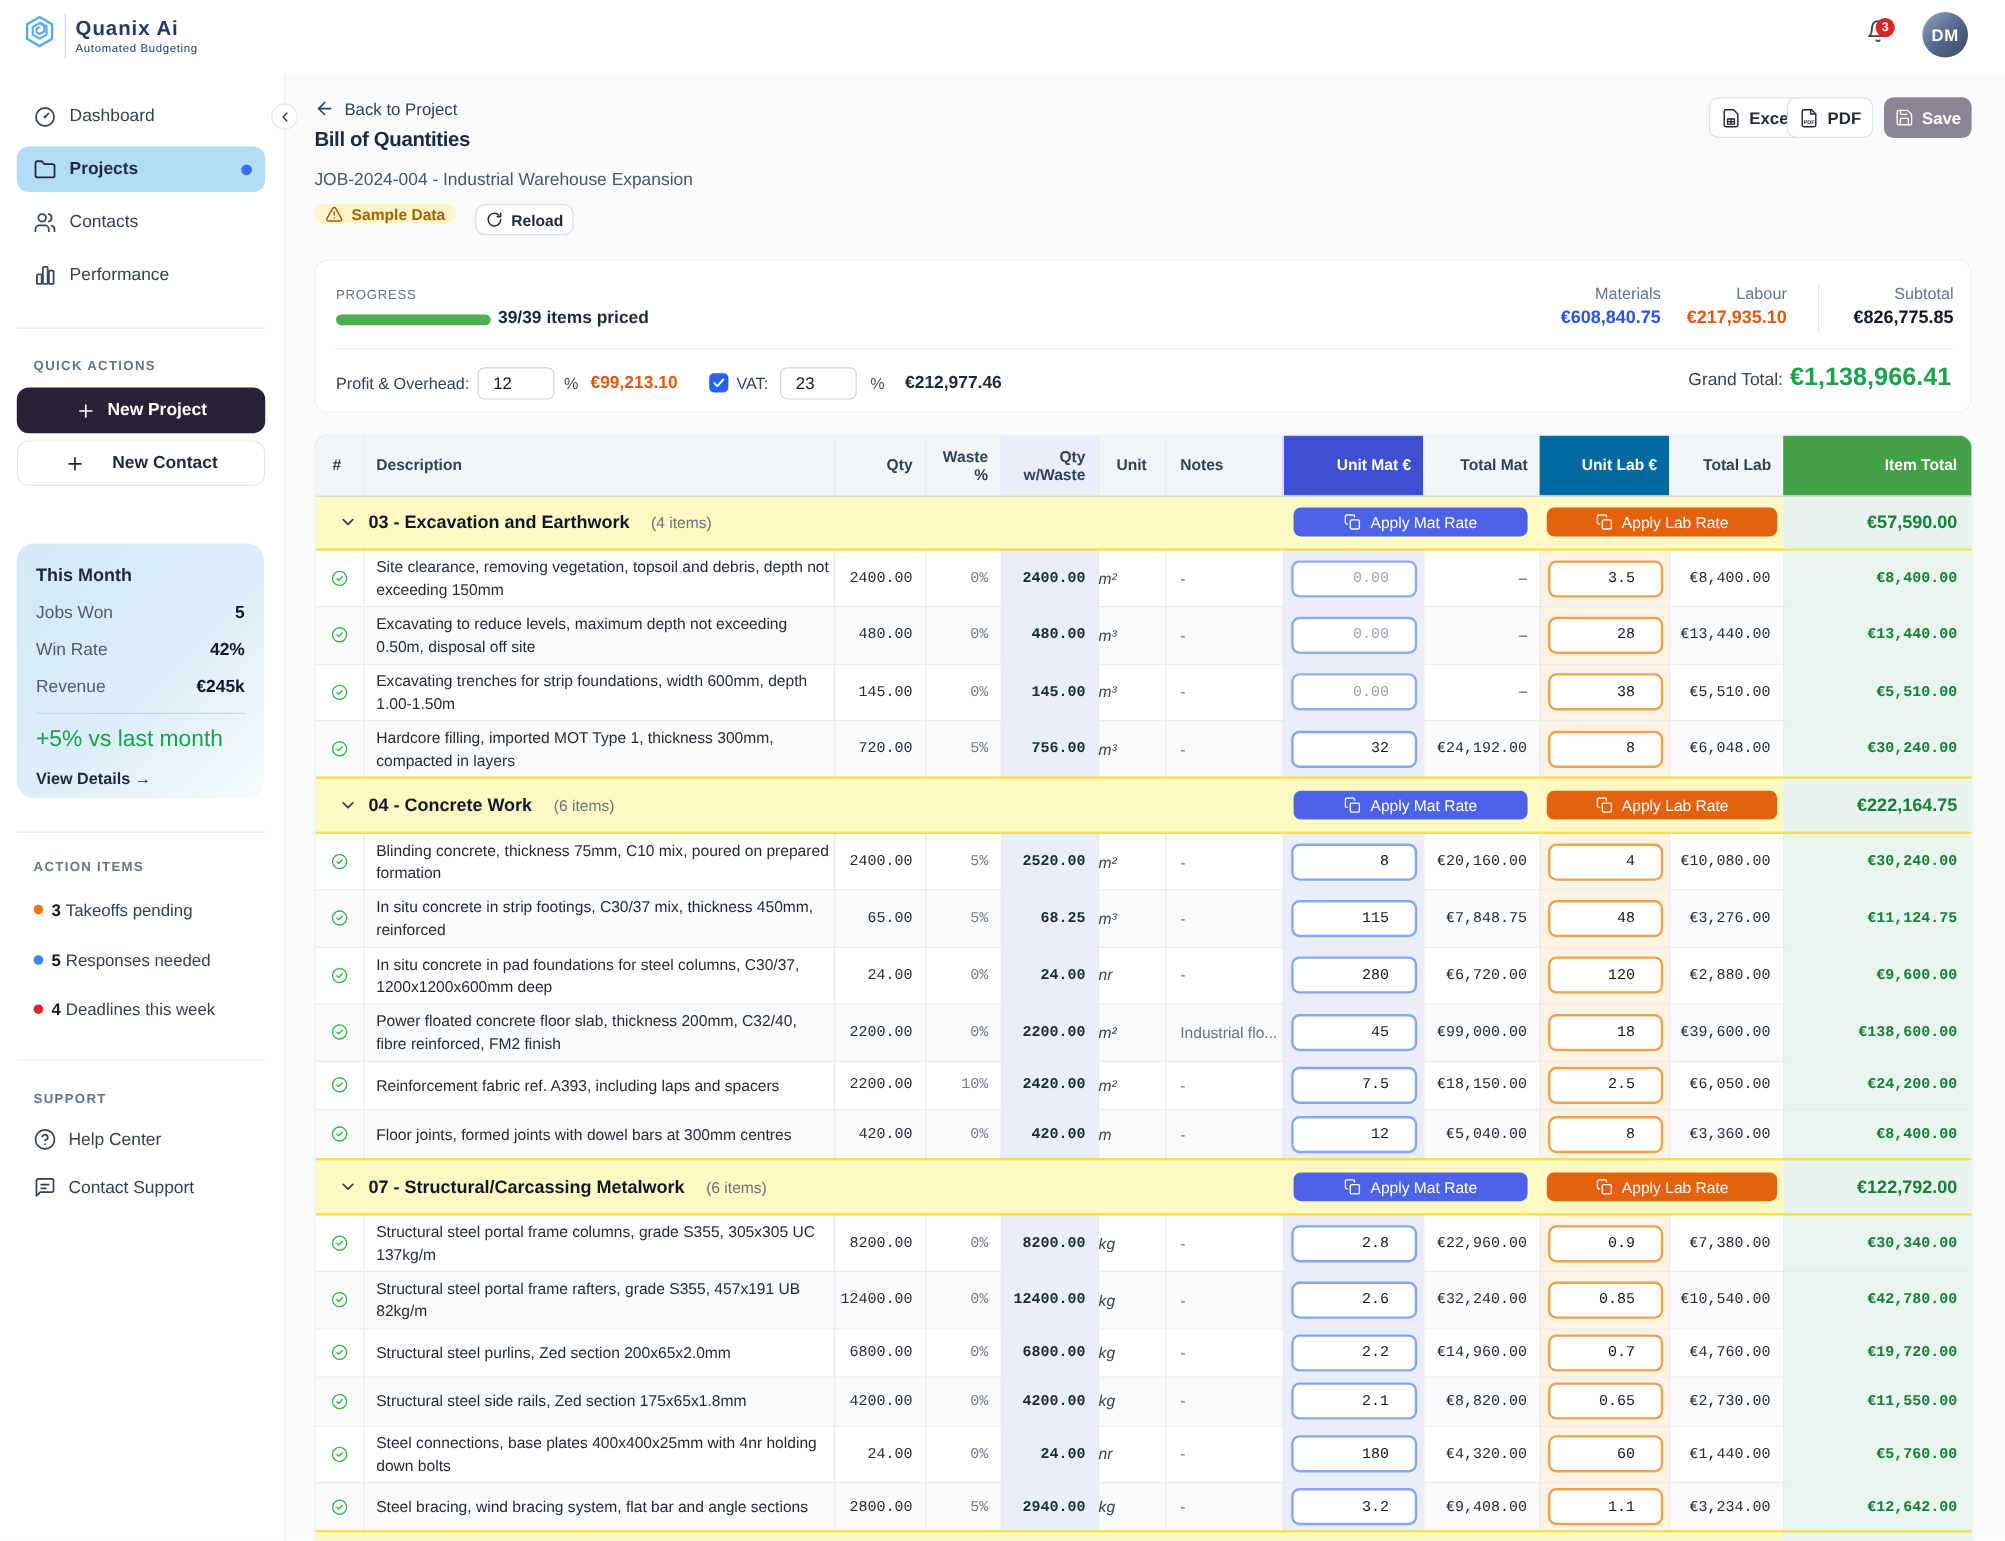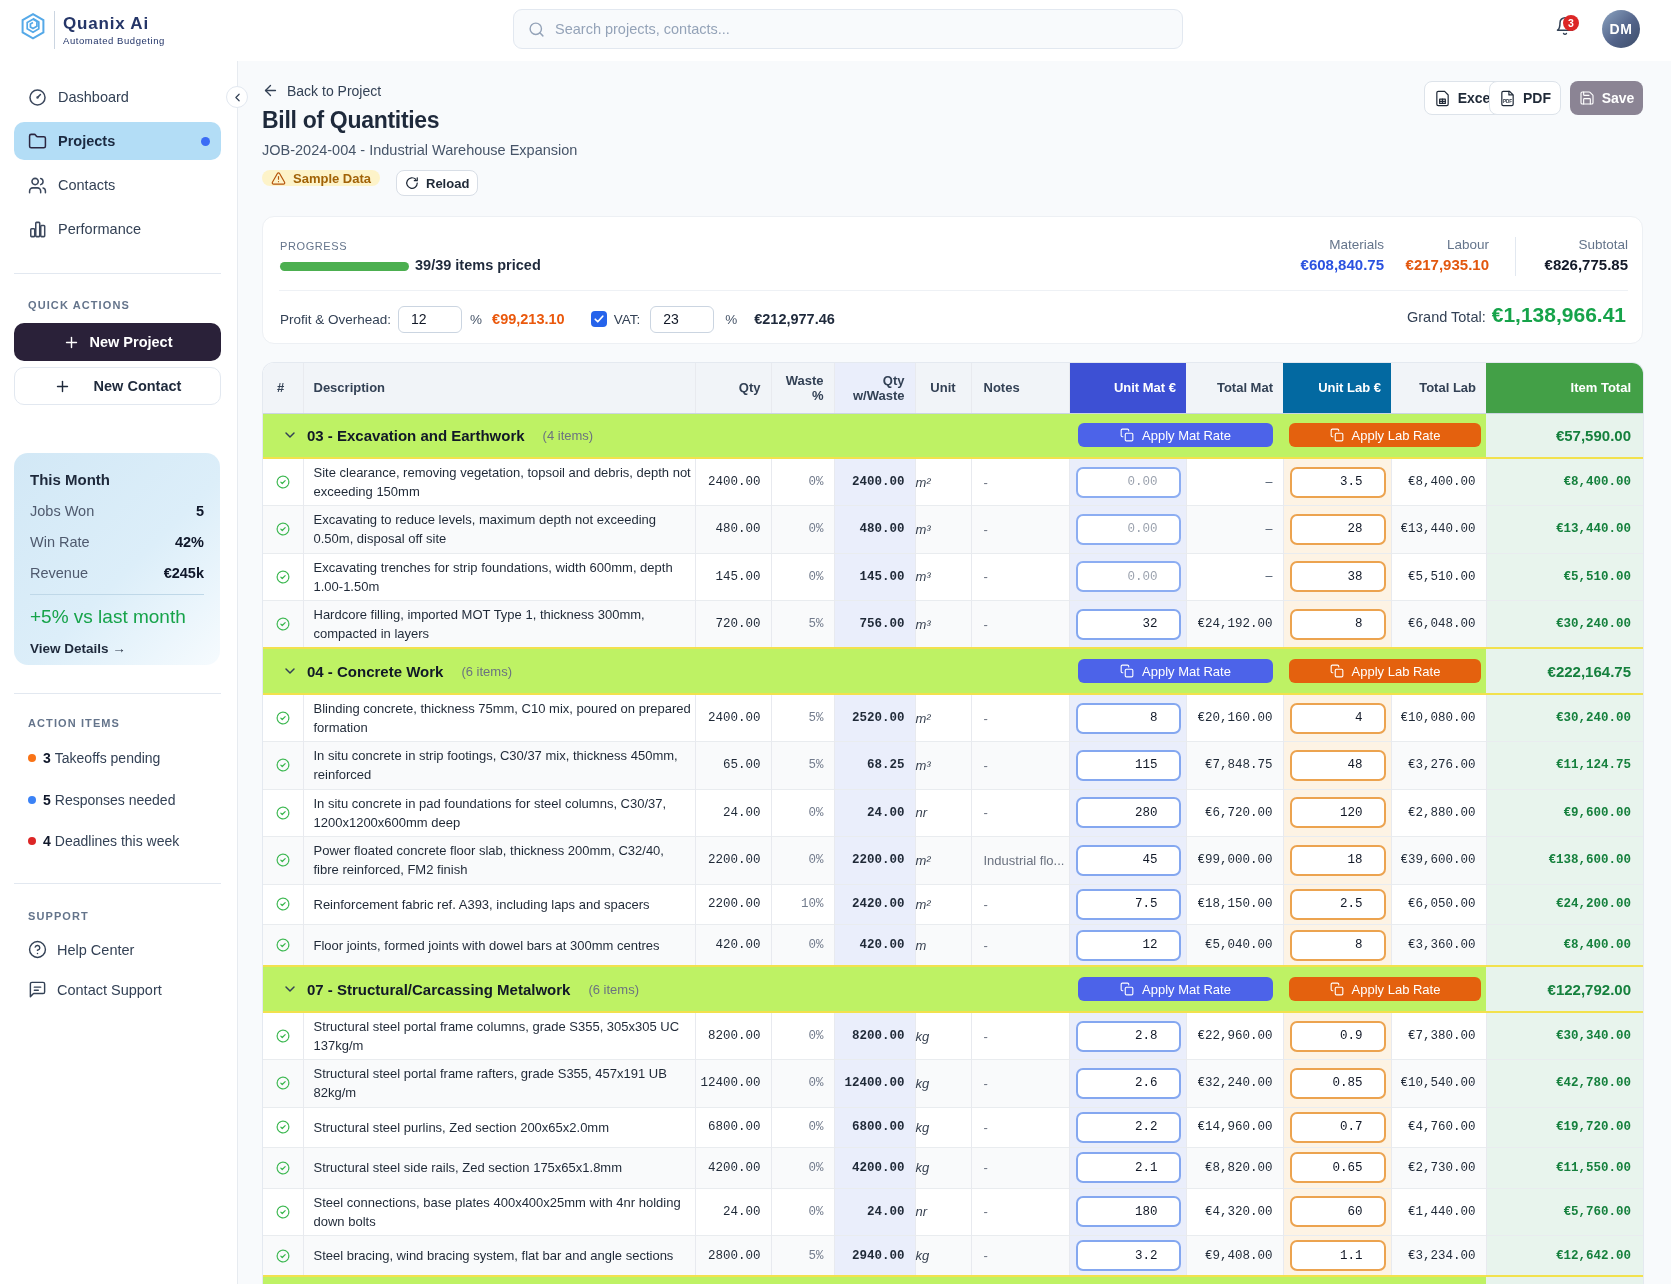--- a/index.html
+++ b/index.html
@@ -35,21 +35,21 @@
 .action-row { position:absolute; left:28px; display:flex; align-items:center; font-size:14px; color:#334155; }
 .adot { width:8px; height:8px; border-radius:50%; margin-right:7px; }
 .action-row b { color:#0f172a; margin-right:4px; }
 .supitem { position:absolute; left:28px; display:flex; align-items:center; font-size:14.5px; color:#334155; }
 .supitem svg { margin-right:10px; }
 #collapse { position:absolute; left:226px; top:86px; width:22px; height:22px; background:#fff; border:1px solid #e2e8f0; border-radius:50%; z-index:6; display:flex; align-items:center; justify-content:center; }
 
 #main { position:absolute; left:239px; top:61px; width:1432px; height:1223px; background:#f8fafc; }
 #backlink { position:absolute; left:23px; top:21px; display:flex; align-items:center; font-size:14px; color:#334155; }
 #backlink svg { margin-right:8px; }
-#pgtitle { position:absolute; left:23px; top:46px; font-size:23px; font-weight:bold; color:#1e293b; letter-spacing:-0.3px;}
+#pgtitle { position:absolute; left:23px; top:46px; font-size:17px; font-weight:bold; color:#1e293b; letter-spacing:-0.3px;}
 #pgsub { position:absolute; left:23px; top:81px; font-size:14.5px; color:#475569; }
 #badge-sample { position:absolute; left:23px; top:109px; height:16px; border-radius:13px; background:#fdf3c9; display:flex; align-items:center; padding:0 9px; color:#a16207; font-size:13px; font-weight:600; }
 #badge-sample svg { margin-right:7px; }
 #btn-reload { position:absolute; left:157px; top:109px; height:26px; border-radius:8px; background:#fff; border:1px solid #d8dee6; display:flex; align-items:center; padding:0 8px; font-size:13px; font-weight:600; color:#1f2937; }
 #btn-reload svg { margin-right:7px; }
 .topbtn { position:absolute; top:20px; height:34px; border-radius:8px; display:flex; align-items:center; justify-content:center; font-size:14px; font-weight:600; }
 .topbtn svg { margin-right:7px; }
 #btn-excel { left:1185px; width:80px; background:#fff; border:1px solid #dde3ea; color:#1f2937;}
 #btn-pdf { left:1250px; width:72px; background:#fff; border:1px solid #dde3ea; color:#1f2937;}
 #btn-save { left:1331px; width:73px; background:#8b8494; color:#fff; }
@@ -75,21 +75,21 @@
 th { height:50px; background:#f1f4f8; font-size:13px; font-weight:bold; color:#334155; border-bottom:1px solid #cbd5e1; padding:0 10px; }
 th.r { text-align:right; } th.l { text-align:left; } th.c { text-align:center; }
 th.qtyww { background:#eaeefb; }
 th.mat { background:#3d50d4; color:#fff; }
 th.lab { background:#0369a1; color:#fff; }
 th.tot { background:#43a047; color:#fff; }
 td { padding:0; vertical-align:middle; }
 td.sep, th.sep { border-right:1px solid #e8eaef; }
 tr.item td { border-top:1px solid #e9ecef; }
 tr.item.first td { border-top:none; }
-tr.sec td { border-top:2px solid #f2e14d; border-bottom:2px solid #f2e14d; background:#bef264; height:46px; }
+tr.sec td { border-top:2px solid #f2e14d; border-bottom:2px solid #f2e14d; background:#fef9c3; height:46px; }
 tr.sec.s03 td { height:45px; border-top:none; }
 tr.item td { height:47.5px; background:#fff; }
 tr.item.one td { height:40.5px; }
 tr.item.even td { background:#f9fafb; }
 td.desc { font-size:13px; color:#1f2937; padding:0 2px 0 10px; line-height:19px; }
 td.num { font-family:"Liberation Mono", monospace; font-size:12.5px; color:#1f2937; text-align:right; padding-right:10px; }
 td.waste { color:#727b8c; }
 td.qtyww { background:#eaeefb !important; font-weight:bold; }
 td.unit { font-size:13px; color:#374151; text-align:left;font-style:italic; }
 td.notes { font-size:13px; color:#6b7280; text-align:left; padding-left:12px; }
@@ -115,27 +115,20 @@
     <div id="logo">
       <svg width="24" height="27" viewBox="0 0 24 27" fill="none" stroke="#55a9e8" stroke-width="2.0" stroke-linejoin="miter">
 <path d="M12 1.2 22.4 7.2v12.2L12 25.4 1.6 19.4V7.2Z"></path>
 <path d="M12 5.6 17.8 9v6.8L12 19.2 6.2 15.8V9.6l5.8-3.3 3.9 2.3v4.6l-3.9 2.2-2.6-1.5v-2.9l2.6-1.5" stroke-width="1.7"></path>
 </svg>
       <div id="logodiv"></div>
       <div>
         <div id="logoname">Quanix Ai</div>
         <div id="logosub">Automated Budgeting</div>
       </div>
-    </div>
-    <div id="searchbox">
-      <svg width="17" height="17" viewBox="0 0 24 24" fill="none" stroke="#94a3b8" stroke-width="2.00" stroke-linecap="round" stroke-linejoin="round">
-        <circle cx="11" cy="11" r="8"></circle>
-        <path d="m21 21-4.3-4.3"></path>
-      </svg>
-      <span>Search projects, contacts...</span>
     </div>
     <div id="bellwrap">
       <svg width="20" height="20" viewBox="0 0 24 24" fill="none" stroke="#334155" stroke-width="1.80" stroke-linecap="round" stroke-linejoin="round">
         <path d="M6 8a6 6 0 0 1 12 0c0 7 3 9 3 9H3s3-2 3-9"></path>
         <path d="M10.3 21a1.94 1.94 0 0 0 3.4 0"></path>
       </svg>
     </div>
     <div id="bellbadge">3</div>
     <div id="avatar">DM</div>
   </div>

